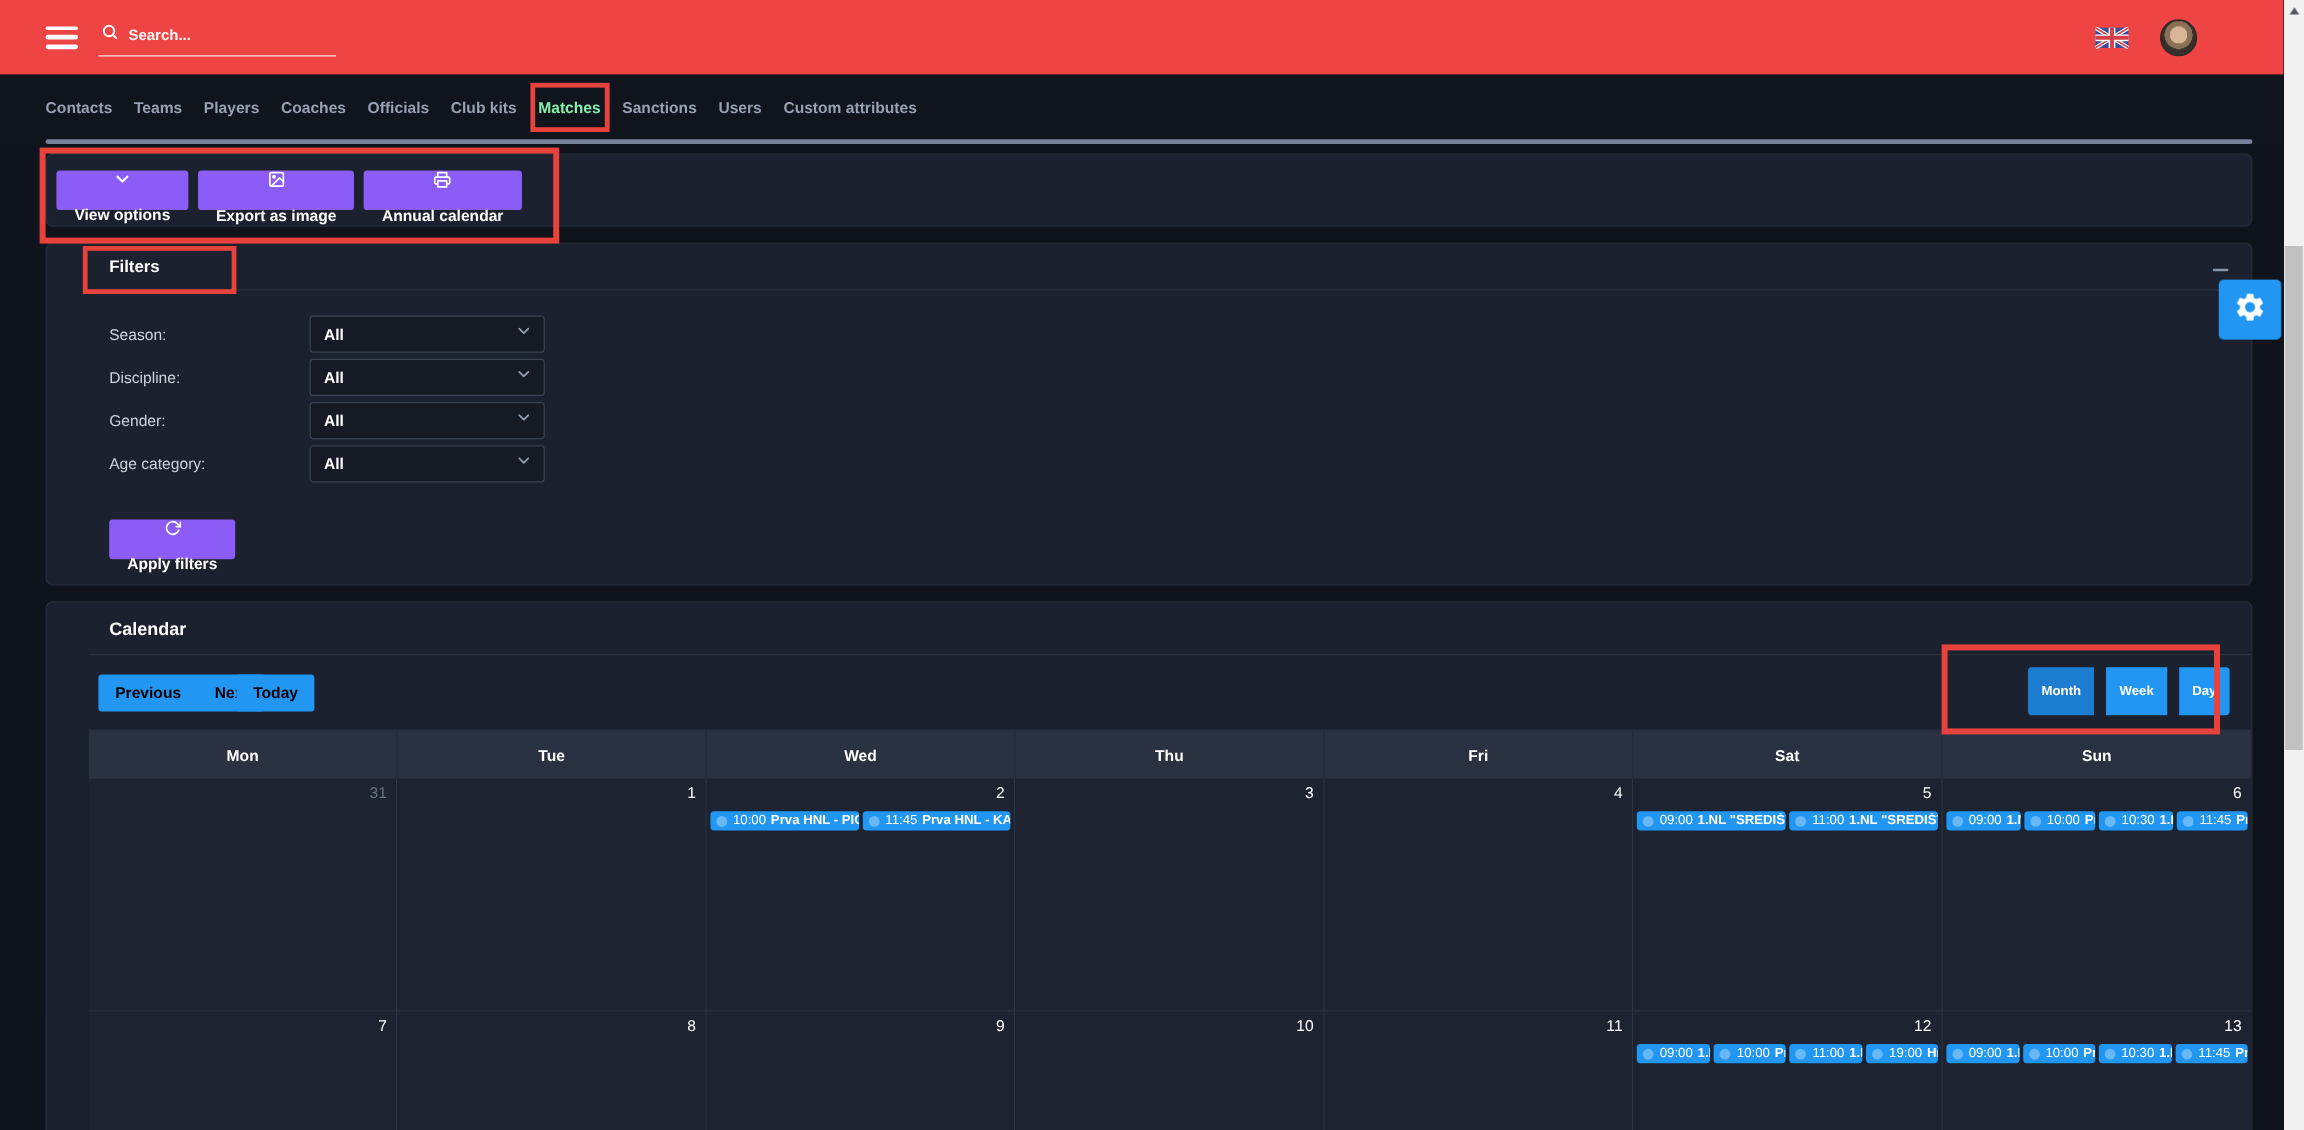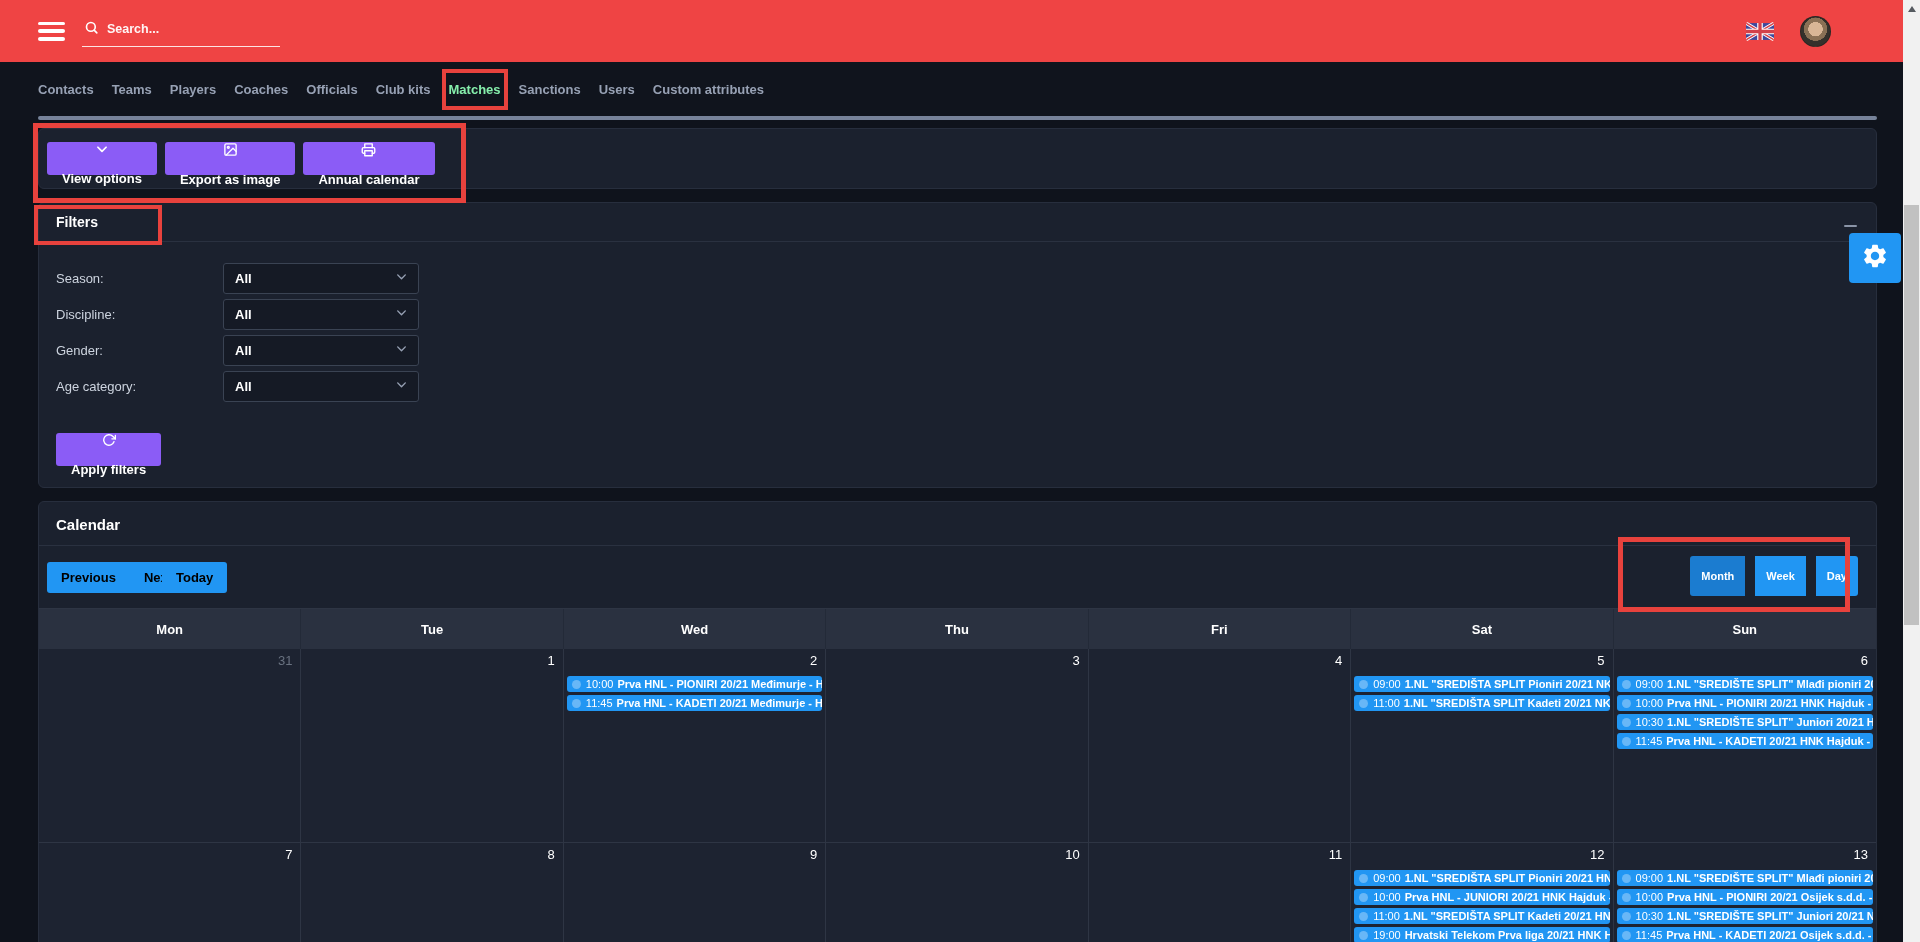--- a/index.html
+++ b/index.html
@@ -24,21 +24,21 @@
   
   .tabbar { background:#10141d; padding:0 26px 0 38px; }
   .tabs { display:flex; gap:18px; align-items:center; height:54px; }
   .tab { font-size:13px; font-weight:700; color:#97a1b4; cursor:pointer; white-space:nowrap; padding:2px 0; position:relative; }
   .tab.active { color:#86efac; }
   .tab.active::after { content:""; position:absolute; left:-7px; top:-11px; right:-7px; bottom:-11px; border:4px solid #e8423d; pointer-events:none; }
   .tab-underline { height:4px; background:#77839a; border-radius:2px; }
 
   
   .content { padding:8px 26px 0 38px; }
-  .panel { background:#1b212e; border:1px solid #272e3d; border-radius:6px; }
+  .panel { background:#1b212e; border:1px solid #272e3d; border-radius:6px;padding-left:35px; }
   .panel + .panel { margin-top:13px; }
 
   
   .toolbar-panel { padding:13px 8px; }
   .btn-row { display:flex; gap:8px; position:relative; margin-left:0; }
   .btn-row::after { content:""; position:absolute; left:-14px; top:-19px; width:423px; height:70px; border:5px solid #e8423d; pointer-events:none; }
   .btn { display:inline-flex; align-items:center; gap:12px; background:#8b5cf6; color:#fff; border:none; border-radius:3px;
          height:33px; padding:0 15px; font-size:13px; font-weight:700; cursor:pointer; font-family:"Liberation Sans",sans-serif;flex-direction:column; }
   .btn svg { flex:0 0 auto; }
 
@@ -76,21 +76,21 @@
   
   .cal-grid { border-top:1px solid #2e3544; }
   .dow-row { display:grid; grid-template-columns:repeat(7,1fr); background:#2a3140; }
   .dow-cell { height:40px; display:flex; align-items:center; justify-content:center; font-size:13px; font-weight:700; color:#fff; border-right:1px solid #232a38; }
   .dow-cell:last-child { border-right:none; }
   .week-row { display:grid; grid-template-columns:repeat(7,1fr); }
   .day-cell { height:194px; background:#1d2331; border-right:1px solid #2e3544; border-bottom:1px solid #2e3544; overflow:hidden; }
   .day-cell:last-child { border-right:none; }
   .day-date { text-align:right; padding:4px 8px 0 0; font-size:13px; color:#fff; height:25px; }
   .day-cell.muted .day-date { color:#697280; }
-  .day-events { padding:2px 3px 0 3px; display:flex; flex-direction:column; gap:3px; }
+  .day-events { padding:2px 3px 0 3px; display:flex; flex-direction:row; gap:3px; }
   .event { background:#2196f3; border-radius:3px; height:16px; display:flex; align-items:center; overflow:hidden; white-space:nowrap; cursor:pointer; }
   .event-dot { flex:0 0 9px; width:9px; height:9px; border-radius:50%; background:rgba(255,255,255,.32); margin:0 5px 0 5px; }
   .event-time { font-size:11px; color:#fff; margin-right:4px; }
   .event-title { font-size:11px; font-weight:700; color:#fff; overflow:hidden; }
 
   
   .gear-fab { position:fixed; left:1849px; top:233px; width:52px; height:50px; background:#2196f3; border-radius:4px;
               display:flex; align-items:center; justify-content:center; cursor:pointer; z-index:40; }
 
   

